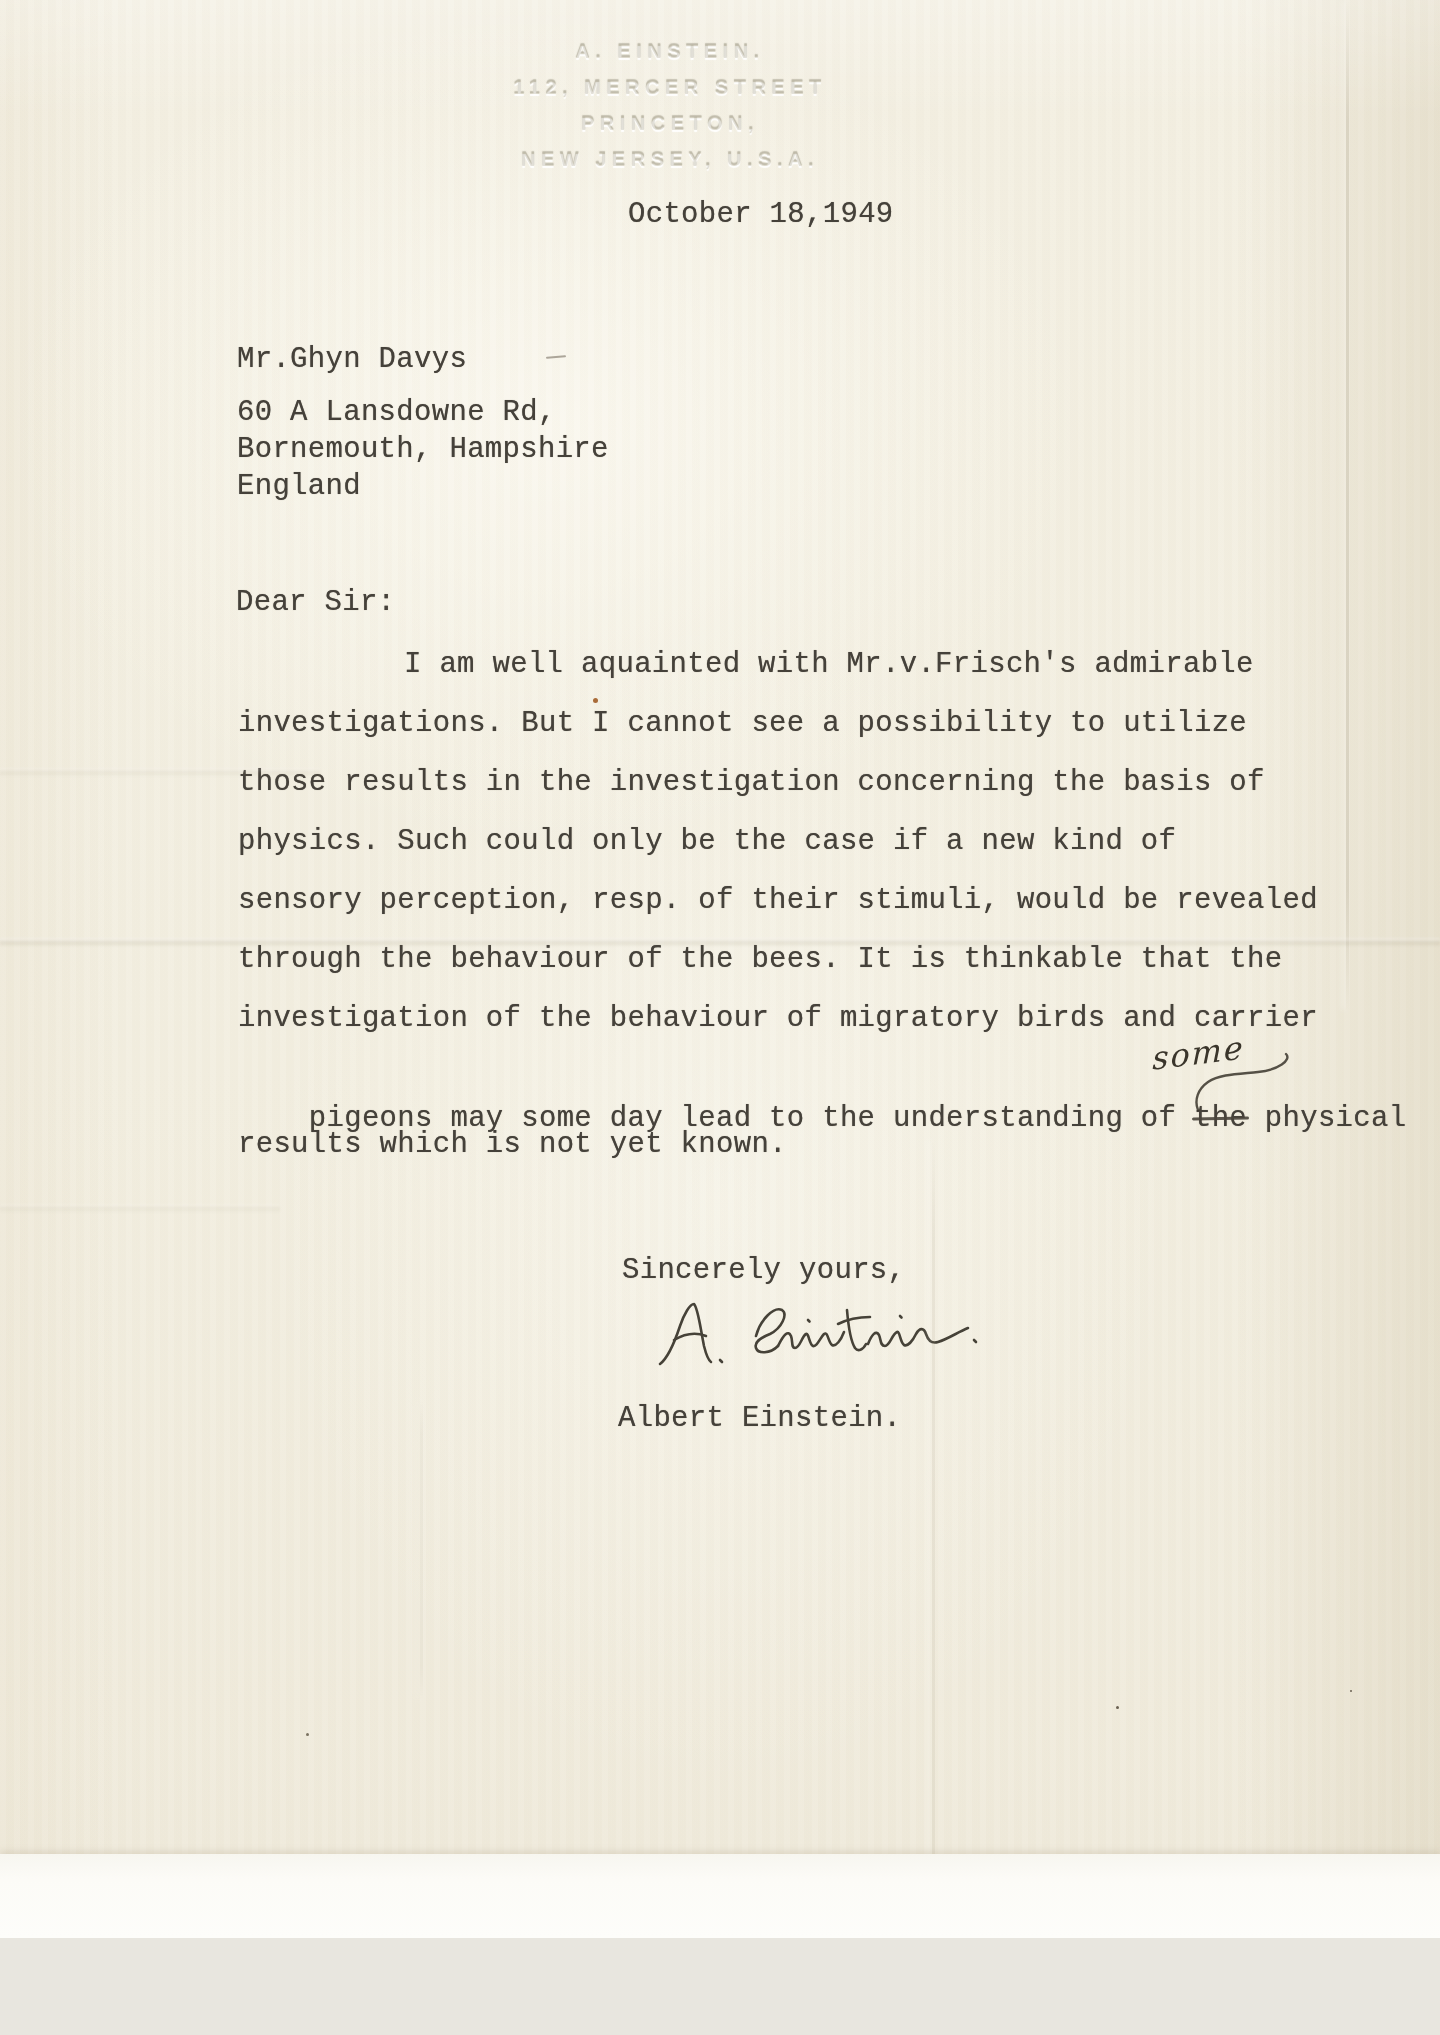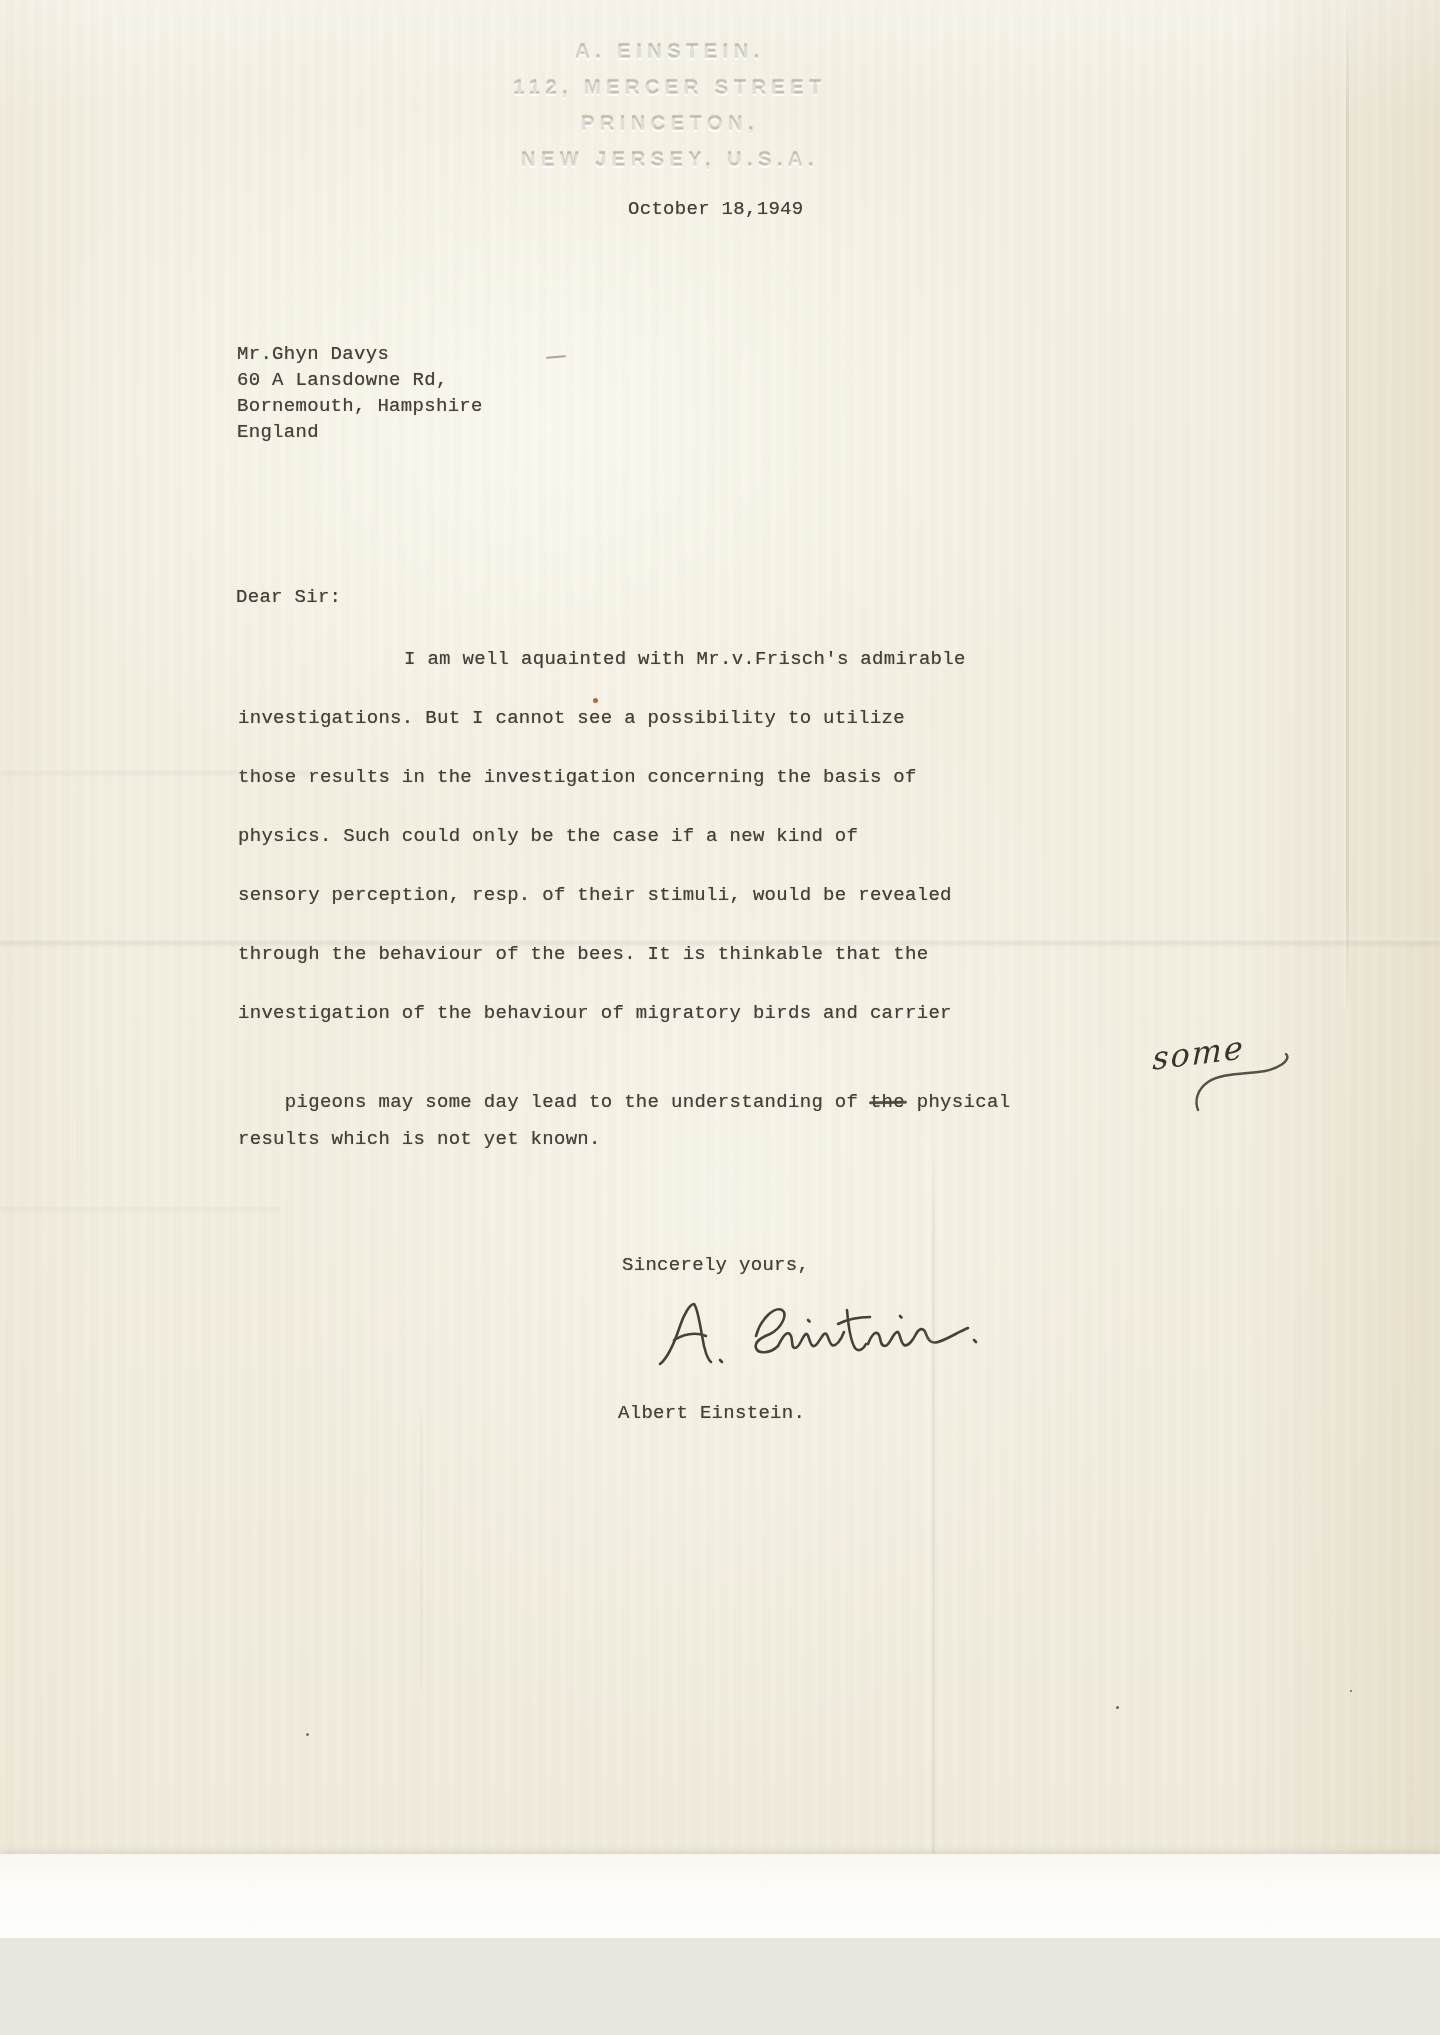--- a/index.html
+++ b/index.html
@@ -17,21 +17,21 @@
     font-family:"Liberation Mono","DejaVu Sans Mono",monospace;
   }
   
   .streaks{position:absolute;inset:0;
     background:repeating-linear-gradient(90deg, rgba(255,255,255,0.05) 0 6px, rgba(210,200,175,0.04) 6px 14px);
   }
   .abs{position:absolute;}
   .type{
     color:#45413a;
     text-shadow:0 0 0.7px rgba(60,55,46,0.65);
-    font-size:19px;
+    font-size:29px;
     letter-spacing:0.3px;
     white-space:pre;
   }
   .letterhead{
     position:absolute;left:420px;top:40px;width:500px;text-align:center;
     font-family:"Liberation Sans","DejaVu Sans",sans-serif;
     font-weight:bold;
   }
   .letterhead div{
     position:relative;
@@ -76,21 +76,21 @@
   <div class="letterhead">
     <div>A. EINSTEIN.</div>
     <div>112, MERCER STREET</div>
     <div>PRINCETON,</div>
     <div>NEW JERSEY, U.S.A.</div>
   </div>
 
   <div class="abs type" style="left:628px;top:198px;">October 18,1949</div>
 
   <div class="abs" style="left:237px;top:343px;">
-    <div class="type" style="margin-bottom:4px;">Mr.Ghyn Davys</div>
+    <div class="type" style="margin-bottom:20px;">Mr.Ghyn Davys</div>
     <div class="type" style="margin-bottom:4px;font-family:Liberation Mono, monospace;">60 A Lansdowne Rd,</div>
     <div class="type" style="margin-bottom:4px;">Bornemouth, Hampshire</div>
     <div class="type">England</div>
   </div>
 
   <div class="abs type" style="left:236px;top:586px;">Dear Sir:</div>
 
   <div class="abs type" style="left:404px;top:648px;">I am well aquainted with Mr.v.Frisch's admirable</div>
   <div class="abs type" style="left:238px;top:707px;">investigations. But I cannot see a possibility to utilize</div>
   <div class="abs type" style="left:238px;top:766px;">those results in the investigation concerning the basis of</div>

